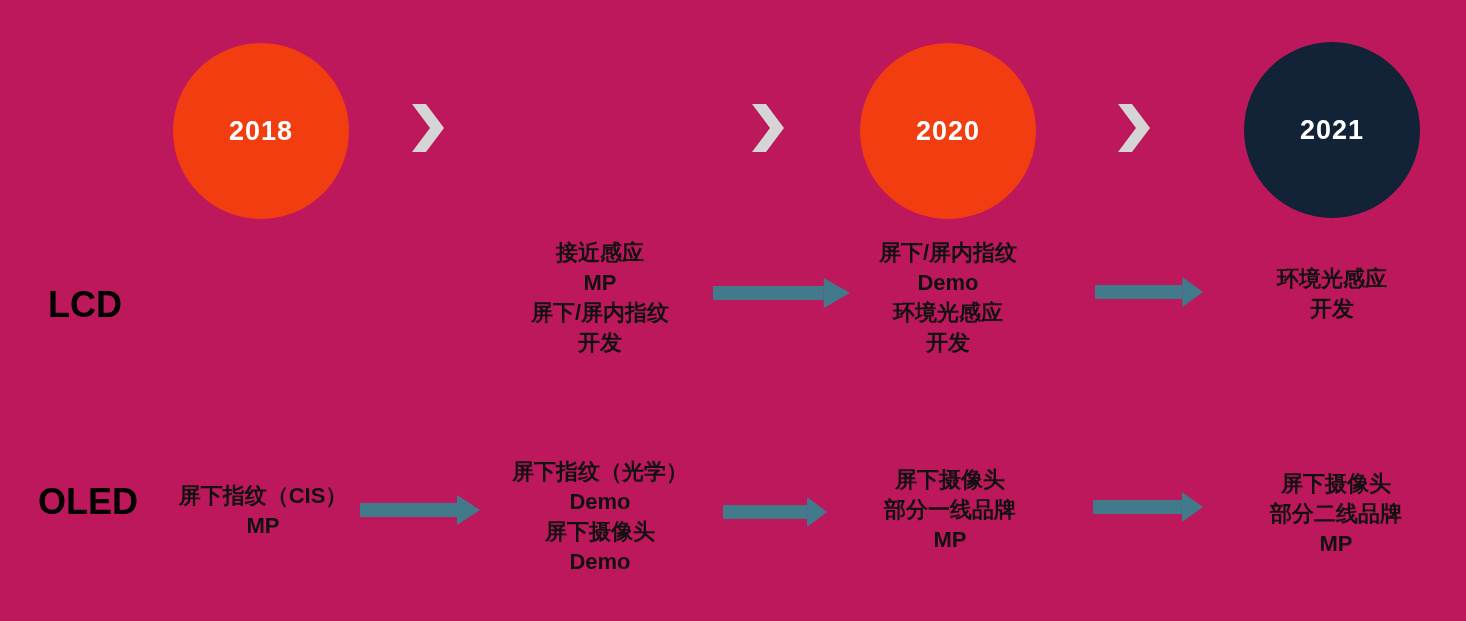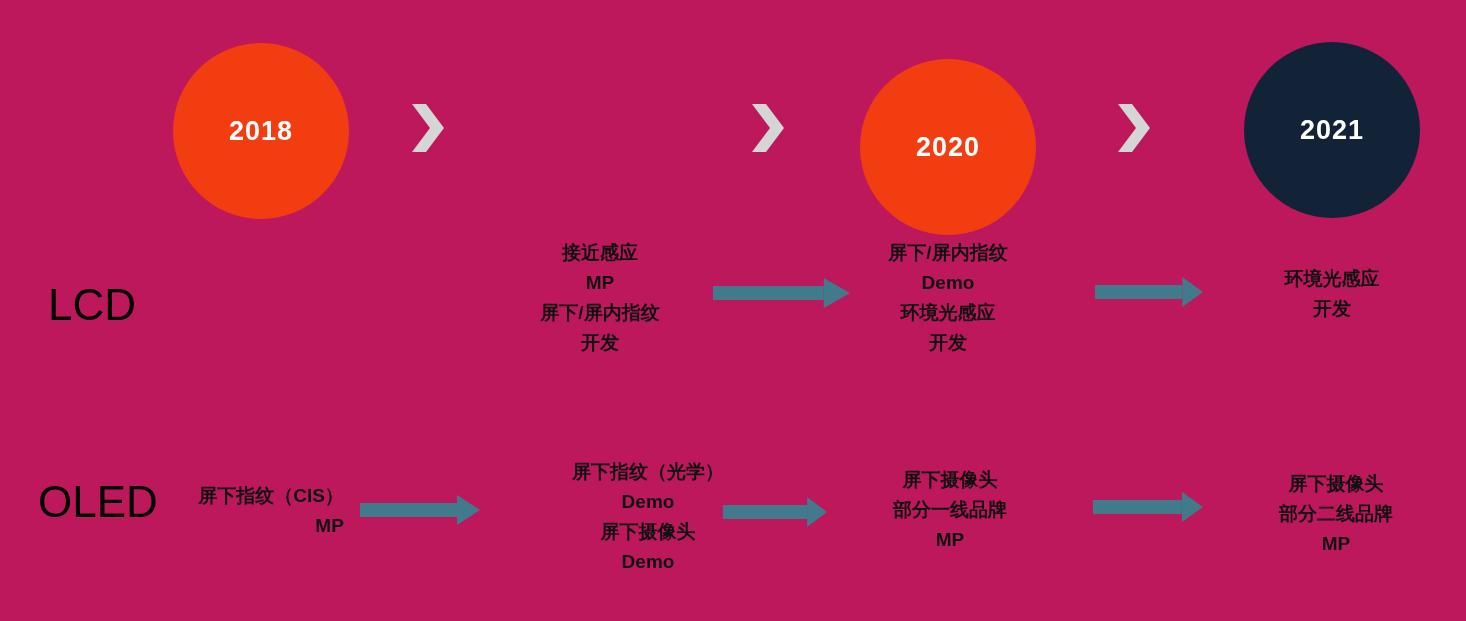--- a/index.html
+++ b/index.html
@@ -23,45 +23,45 @@
   .year{
     color:#ffffff;
     font-size:27px;
     font-weight:700;
     letter-spacing:1px;
   }
   .chevron{position:absolute;}
   .arrow{position:absolute;}
   .row-label{
     position:absolute;
-    font-size:44px;
-    font-weight:400;
+    font-size:36px;
+    font-weight:700;
     color:#000000;
     line-height:34px;
     white-space:nowrap;
   }
   .cell{
     position:absolute;
     transform:translate(-50%,-50%);
     text-align:center;
-    font-size:19px;
+    font-size:22px;
     font-weight:600;
     line-height:30px;
     white-space:nowrap;
   }
 </style>
 </head>
 <body>
 
 <div class="stage">
 
   <div class="circle orange" style="left:173px;top:43px;">
     <span class="year">2018</span>
   </div>
-  <div class="circle orange" style="left:860px;top:59px;">
+  <div class="circle orange" style="left:860px;top:43px;">
     <span class="year">2020</span>
   </div>
   <div class="circle navy" style="left:1244px;top:42px;align-items:center;">
     <span class="year">2021</span>
   </div>
 
   <svg class="chevron" style="left:410px;top:104px;" width="36" height="48" viewBox="0 0 36 48">
     <path d="M2,0 L16,0 L34,24 L16,48 L2,48 L20,24 Z" fill="#D5D5D5"></path>
   </svg>
   <svg class="chevron" style="left:750px;top:104px;" width="36" height="48" viewBox="0 0 36 48">
@@ -97,31 +97,31 @@
     <polygon points="97,0 120,15 97,30" fill="#417A8A"></polygon>
   </svg>
 
   <div class="cell" style="left:1332px;top:294px;">
     <div>环境光感应</div>
     <div>开发</div>
   </div>
 
   <div class="row-label" style="left:38px;top:485px;">OLED</div>
 
-  <div class="cell" style="left:271px;top:511px;text-align:right;">
+  <div class="cell" style="left:263px;top:511px;">
     <div>屏下指纹（CIS）</div>
     <div>MP</div>
   </div>
 
   <svg class="arrow" style="left:360px;top:495px;" width="120" height="30" viewBox="0 0 120 30" preserveAspectRatio="none">
     <rect x="0" y="8" width="97" height="14" fill="#417A8A"></rect>
     <polygon points="97,0 120,15 97,30" fill="#417A8A"></polygon>
   </svg>
 
-  <div class="cell" style="left:600px;top:517px;margin-left:48px;">
+  <div class="cell" style="left:600px;top:517px;">
     <div>屏下指纹（光学）</div>
     <div>Demo</div>
     <div>屏下摄像头</div>
     <div>Demo</div>
   </div>
 
   <svg class="arrow" style="left:723px;top:497px;" width="104" height="30" viewBox="0 0 120 30" preserveAspectRatio="none">
     <rect x="0" y="8" width="97" height="14" fill="#417A8A"></rect>
     <polygon points="97,0 120,15 97,30" fill="#417A8A"></polygon>
   </svg>

